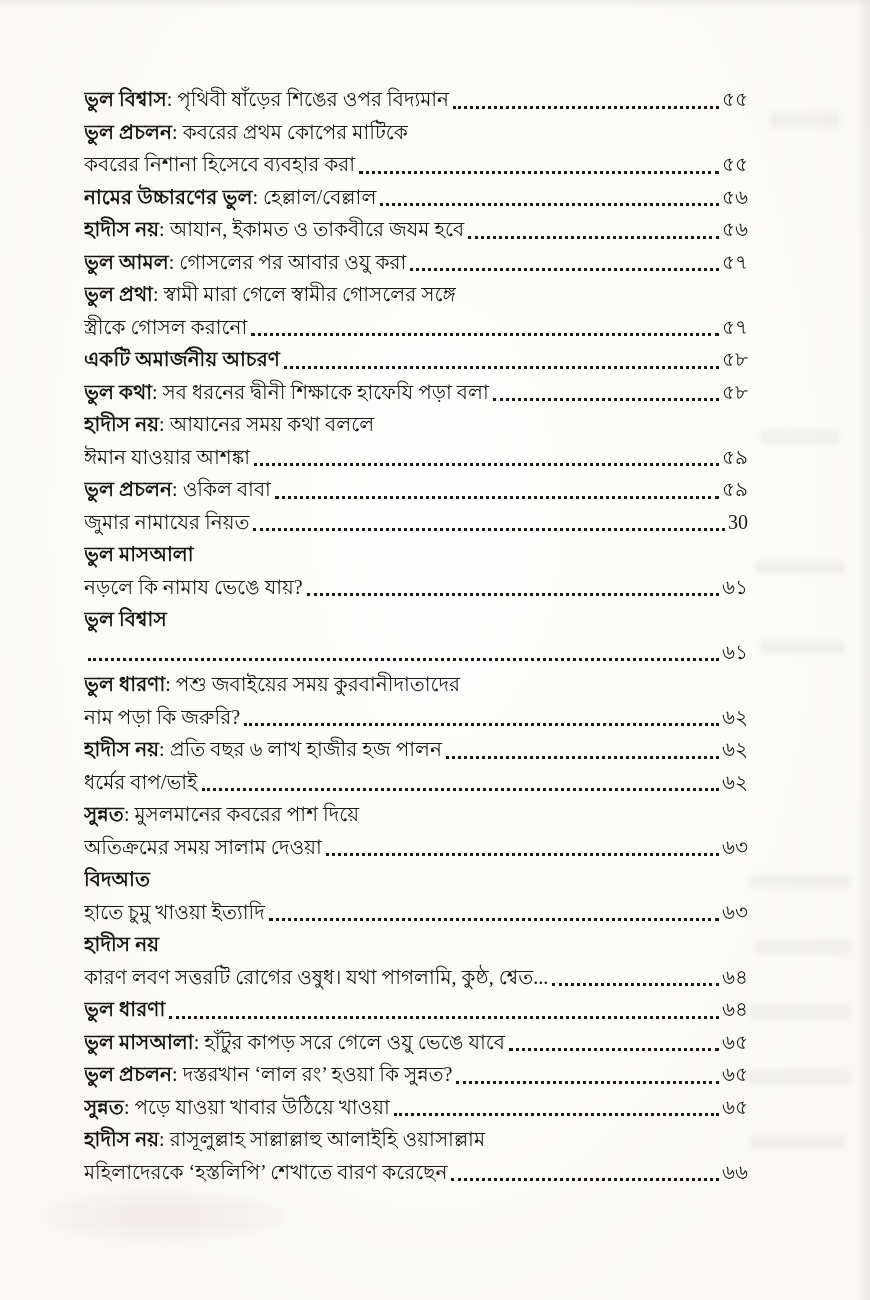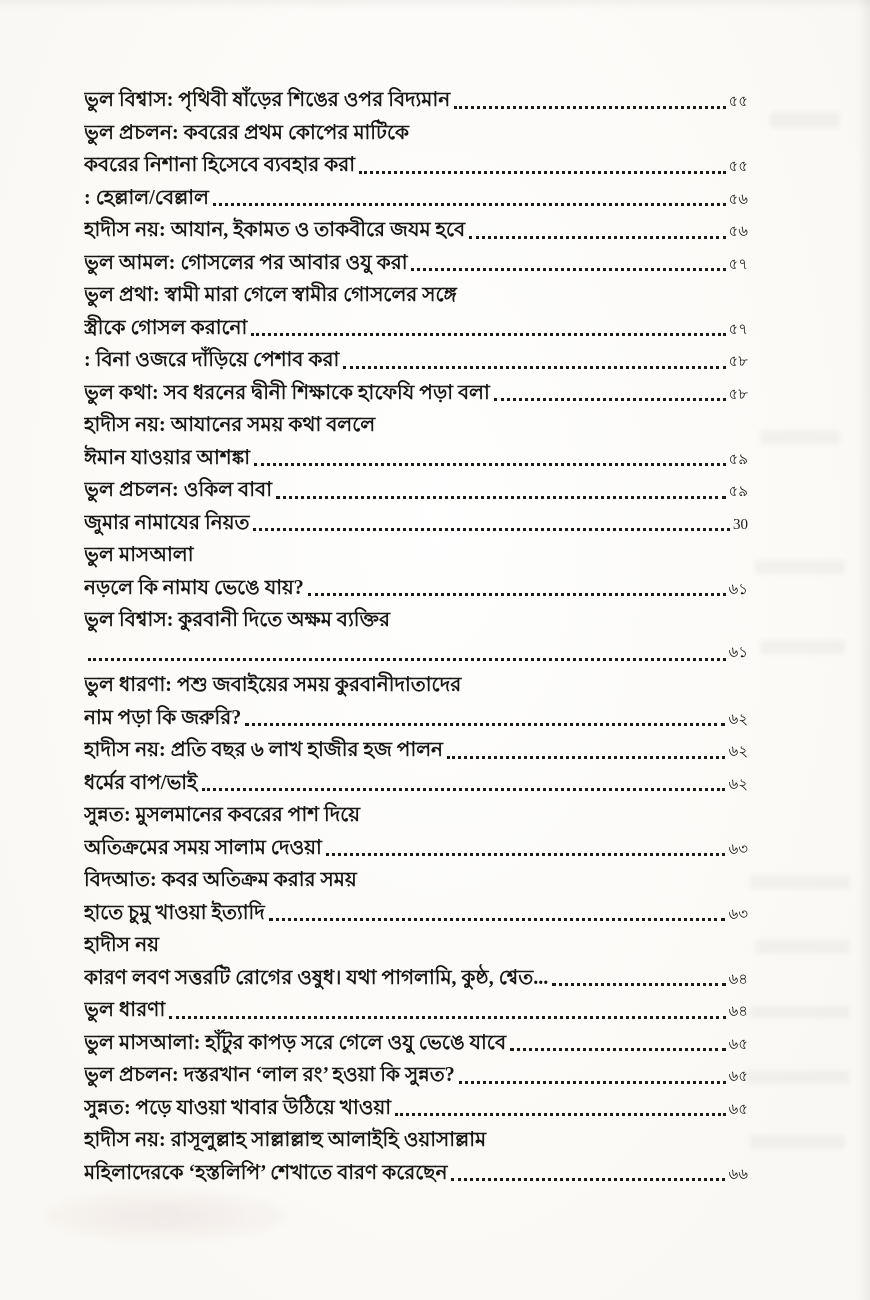--- a/index.html
+++ b/index.html
@@ -34,27 +34,27 @@
 
   .toc{
     position:absolute;left:84px;top:83px;width:664px;
     color:#181715;
   }
   .row{
     display:flex;align-items:baseline;height:32.5px;
     font-size:20px;line-height:32.5px;white-space:nowrap;overflow:hidden;
   }
   .topic{font-weight:700;letter-spacing:0.1px;}
-  .rest{font-weight:700;}
+  .rest{font-weight:400;}
   .leader{
     flex:1 1 auto;min-width:8px;margin:0 3px 0 4px;align-self:flex-end;
     border-bottom:3px dotted #1d1c1a;
     transform:translateY(-7px);
   }
-  .pg{font-weight:400;font-size:15px;}
+  .pg{font-weight:400;font-size:20px;}
 </style>
 </head>
 <body>
 
 <div class="sheet">
   <div class="toc" id="toc">
       <div class="row">
     <span class="topic">ভুল বিশ্বাস</span>
         <span class="rest"> : পৃথিবী ষাঁড়ের শিঙের ওপর বিদ্যমান</span>
     <span class="leader"></span>
@@ -64,20 +64,21 @@
     <span class="topic">ভুল প্রচলন</span>
         <span class="rest"> : কবরের প্রথম কোপের মাটিকে</span>
 
   </div>
       <div class="row">
     <span class="rest">কবরের নিশানা হিসেবে ব্যবহার করা </span>
     <span class="leader"></span>
     <span class="pg">৫৫</span>
   </div>
       <div class="row">
+    <span class="topic">নামের উচ্চারণের ভুল</span>
         <span class="rest"> : হেল্লাল/বেল্লাল</span>
     <span class="leader"></span>
     <span class="pg">৫৬</span>
   </div>
       <div class="row">
     <span class="topic">হাদীস নয়</span>
         <span class="rest"> : আযান, ইকামত ও তাকবীরে জযম হবে </span>
     <span class="leader"></span>
     <span class="pg">৫৬</span>
   </div>
@@ -91,21 +92,21 @@
     <span class="topic">ভুল প্রথা</span>
         <span class="rest"> : স্বামী মারা গেলে স্বামীর গোসলের সঙ্গে</span>
 
   </div>
       <div class="row">
     <span class="rest">স্ত্রীকে গোসল করানো </span>
     <span class="leader"></span>
     <span class="pg">৫৭</span>
   </div>
       <div class="row">
-        <span class="rest"> : বিনা ওজরে দাঁড়িয়ে পেশাব করা</span>
+    <span class="topic">একটি অমার্জনীয় আচরণ</span>
     <span class="leader"></span>
     <span class="pg">৫৮</span>
   </div>
       <div class="row">
     <span class="topic">ভুল কথা</span>
         <span class="rest"> : সব ধরনের দ্বীনী শিক্ষাকে হাফেযি পড়া বলা </span>
     <span class="leader"></span>
     <span class="pg">৫৮</span>
   </div>
       <div class="row nopage">
@@ -133,21 +134,20 @@
     <span class="topic">ভুল মাসআলা</span>
 
   </div>
       <div class="row">
     <span class="rest">নড়লে কি নামায ভেঙে যায়?</span>
     <span class="leader"></span>
     <span class="pg">৬১</span>
   </div>
       <div class="row nopage">
     <span class="topic">ভুল বিশ্বাস</span>
-        <span class="rest"> : কুরবানী দিতে অক্ষম ব্যক্তির</span>
 
   </div>
       <div class="row">
     <span class="leader"></span>
     <span class="pg">৬১</span>
   </div>
       <div class="row nopage">
     <span class="topic">ভুল ধারণা</span>
         <span class="rest"> : পশু জবাইয়ের সময় কুরবানীদাতাদের</span>
 
@@ -173,21 +173,20 @@
         <span class="rest"> : মুসলমানের কবরের পাশ দিয়ে</span>
 
   </div>
       <div class="row">
     <span class="rest">অতিক্রমের সময় সালাম দেওয়া </span>
     <span class="leader"></span>
     <span class="pg">৬৩</span>
   </div>
       <div class="row nopage">
     <span class="topic">বিদআত</span>
-        <span class="rest"> : কবর অতিক্রম করার সময়</span>
 
   </div>
       <div class="row">
     <span class="rest">হাতে চুমু খাওয়া ইত্যাদি</span>
     <span class="leader"></span>
     <span class="pg">৬৩</span>
   </div>
       <div class="row nopage">
     <span class="topic">হাদীস নয়</span>
 

